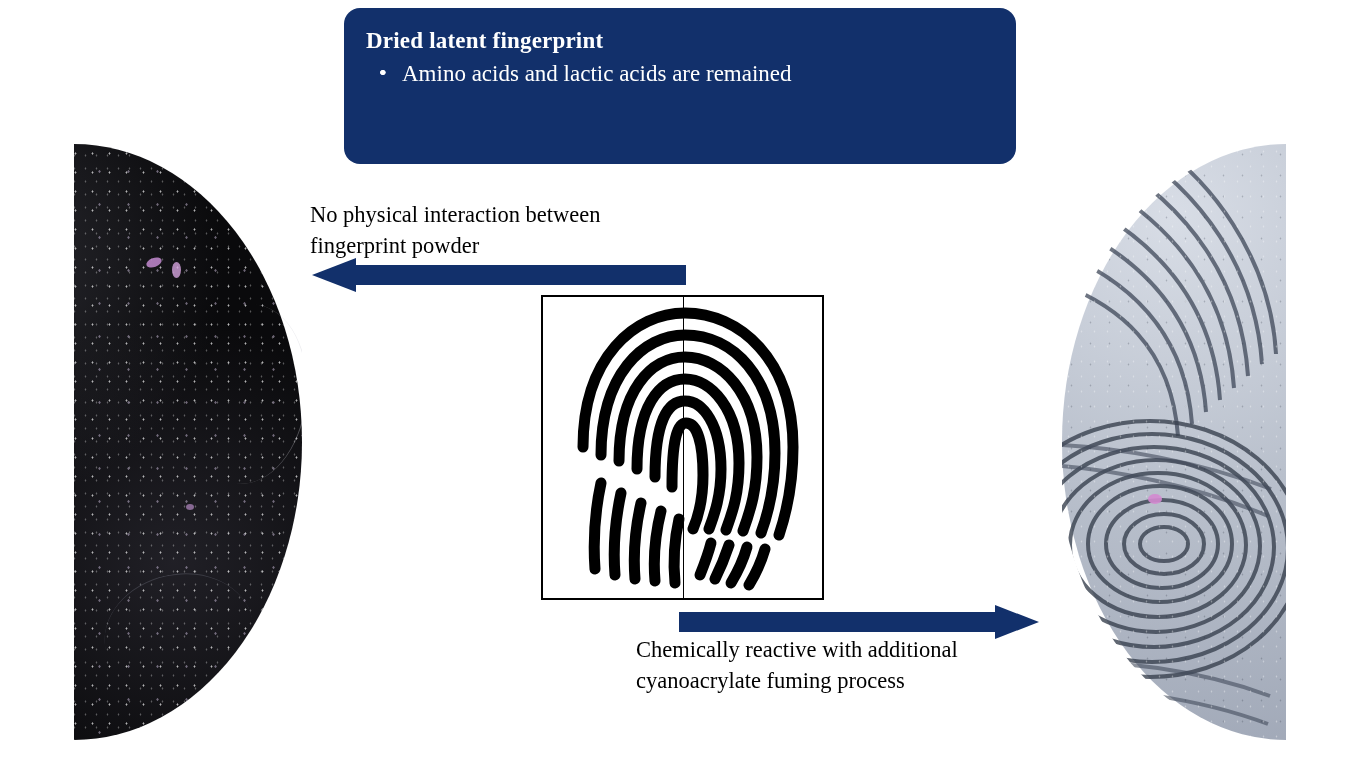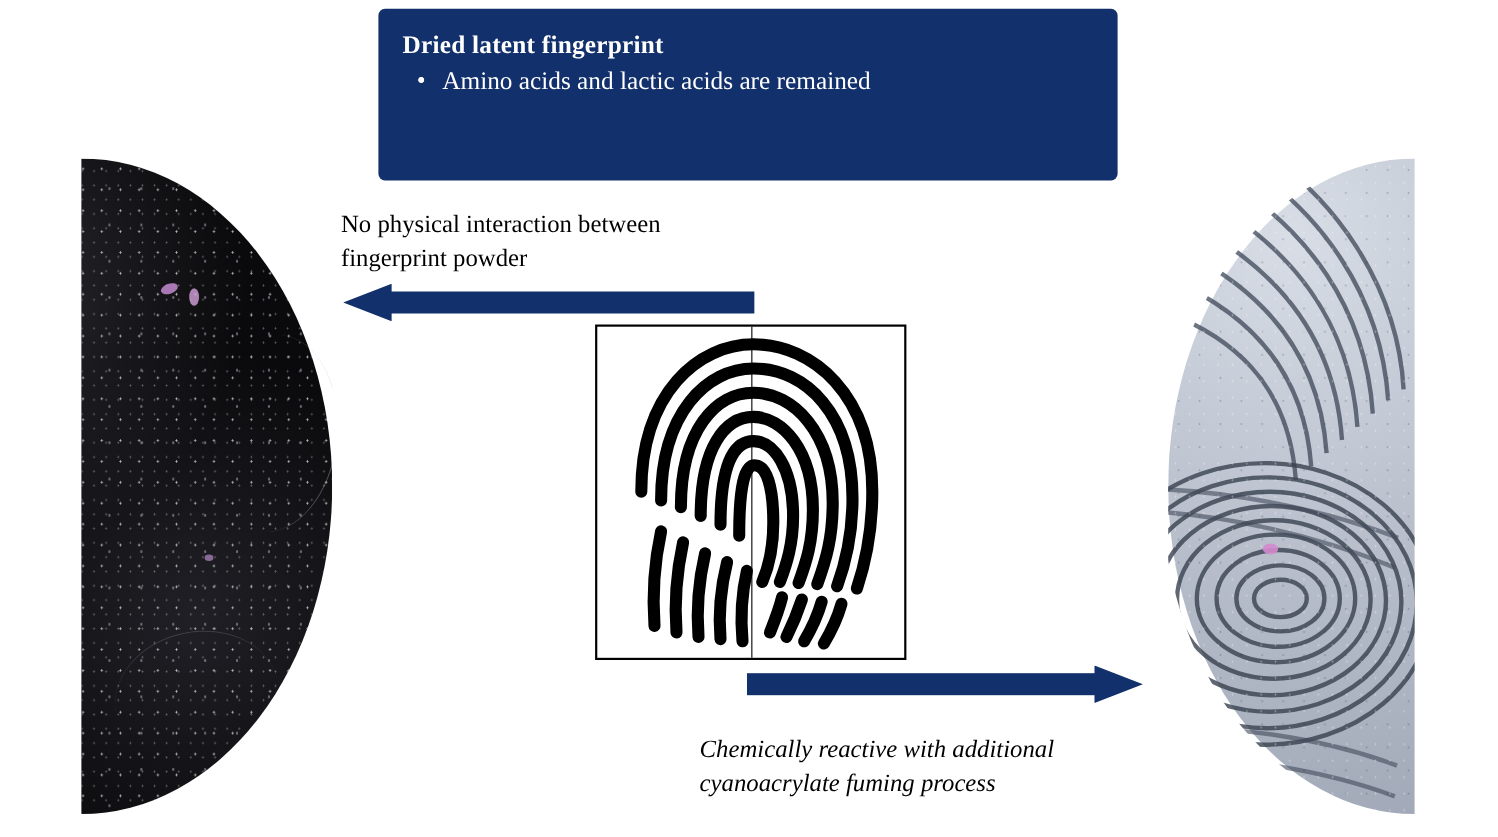--- a/index.html
+++ b/index.html
@@ -16,21 +16,21 @@
   }
 
   
   #callout {
     position: absolute;
     left: 344px;
     top: 8px;
     width: 672px;
     height: 156px;
     background: #12306b;
-    border-radius: 6px;
+    border-radius: 16px;
     box-sizing: border-box;
     padding: 18px 22px 10px 22px;
     color: #ffffff;
   }
   #callout .title {
     font-weight: bold;
     font-size: 23px;
     line-height: 30px;
     margin: 0 0 2px 0;
     letter-spacing: 0.2px;
@@ -216,22 +216,22 @@
   }
 
   
   .label {
     position: absolute;
     font-size: 22.5px;
     line-height: 31px;
     color: #000000;
     white-space: pre-line;
   }
-  #label-left  { left: 310px; top: 188px; }
-  #label-right { left: 636px; top: 665px; font-style: italic; }
+  #label-left  { left: 310px; top: 199px; }
+  #label-right { left: 636px; top: 634px; }
 </style>
 </head>
 <body>
 
 <div id="callout">
   <p class="title">Dried latent fingerprint</p>
   <ul>
     <li>
       <span class="bullet">•</span>
     </li>

